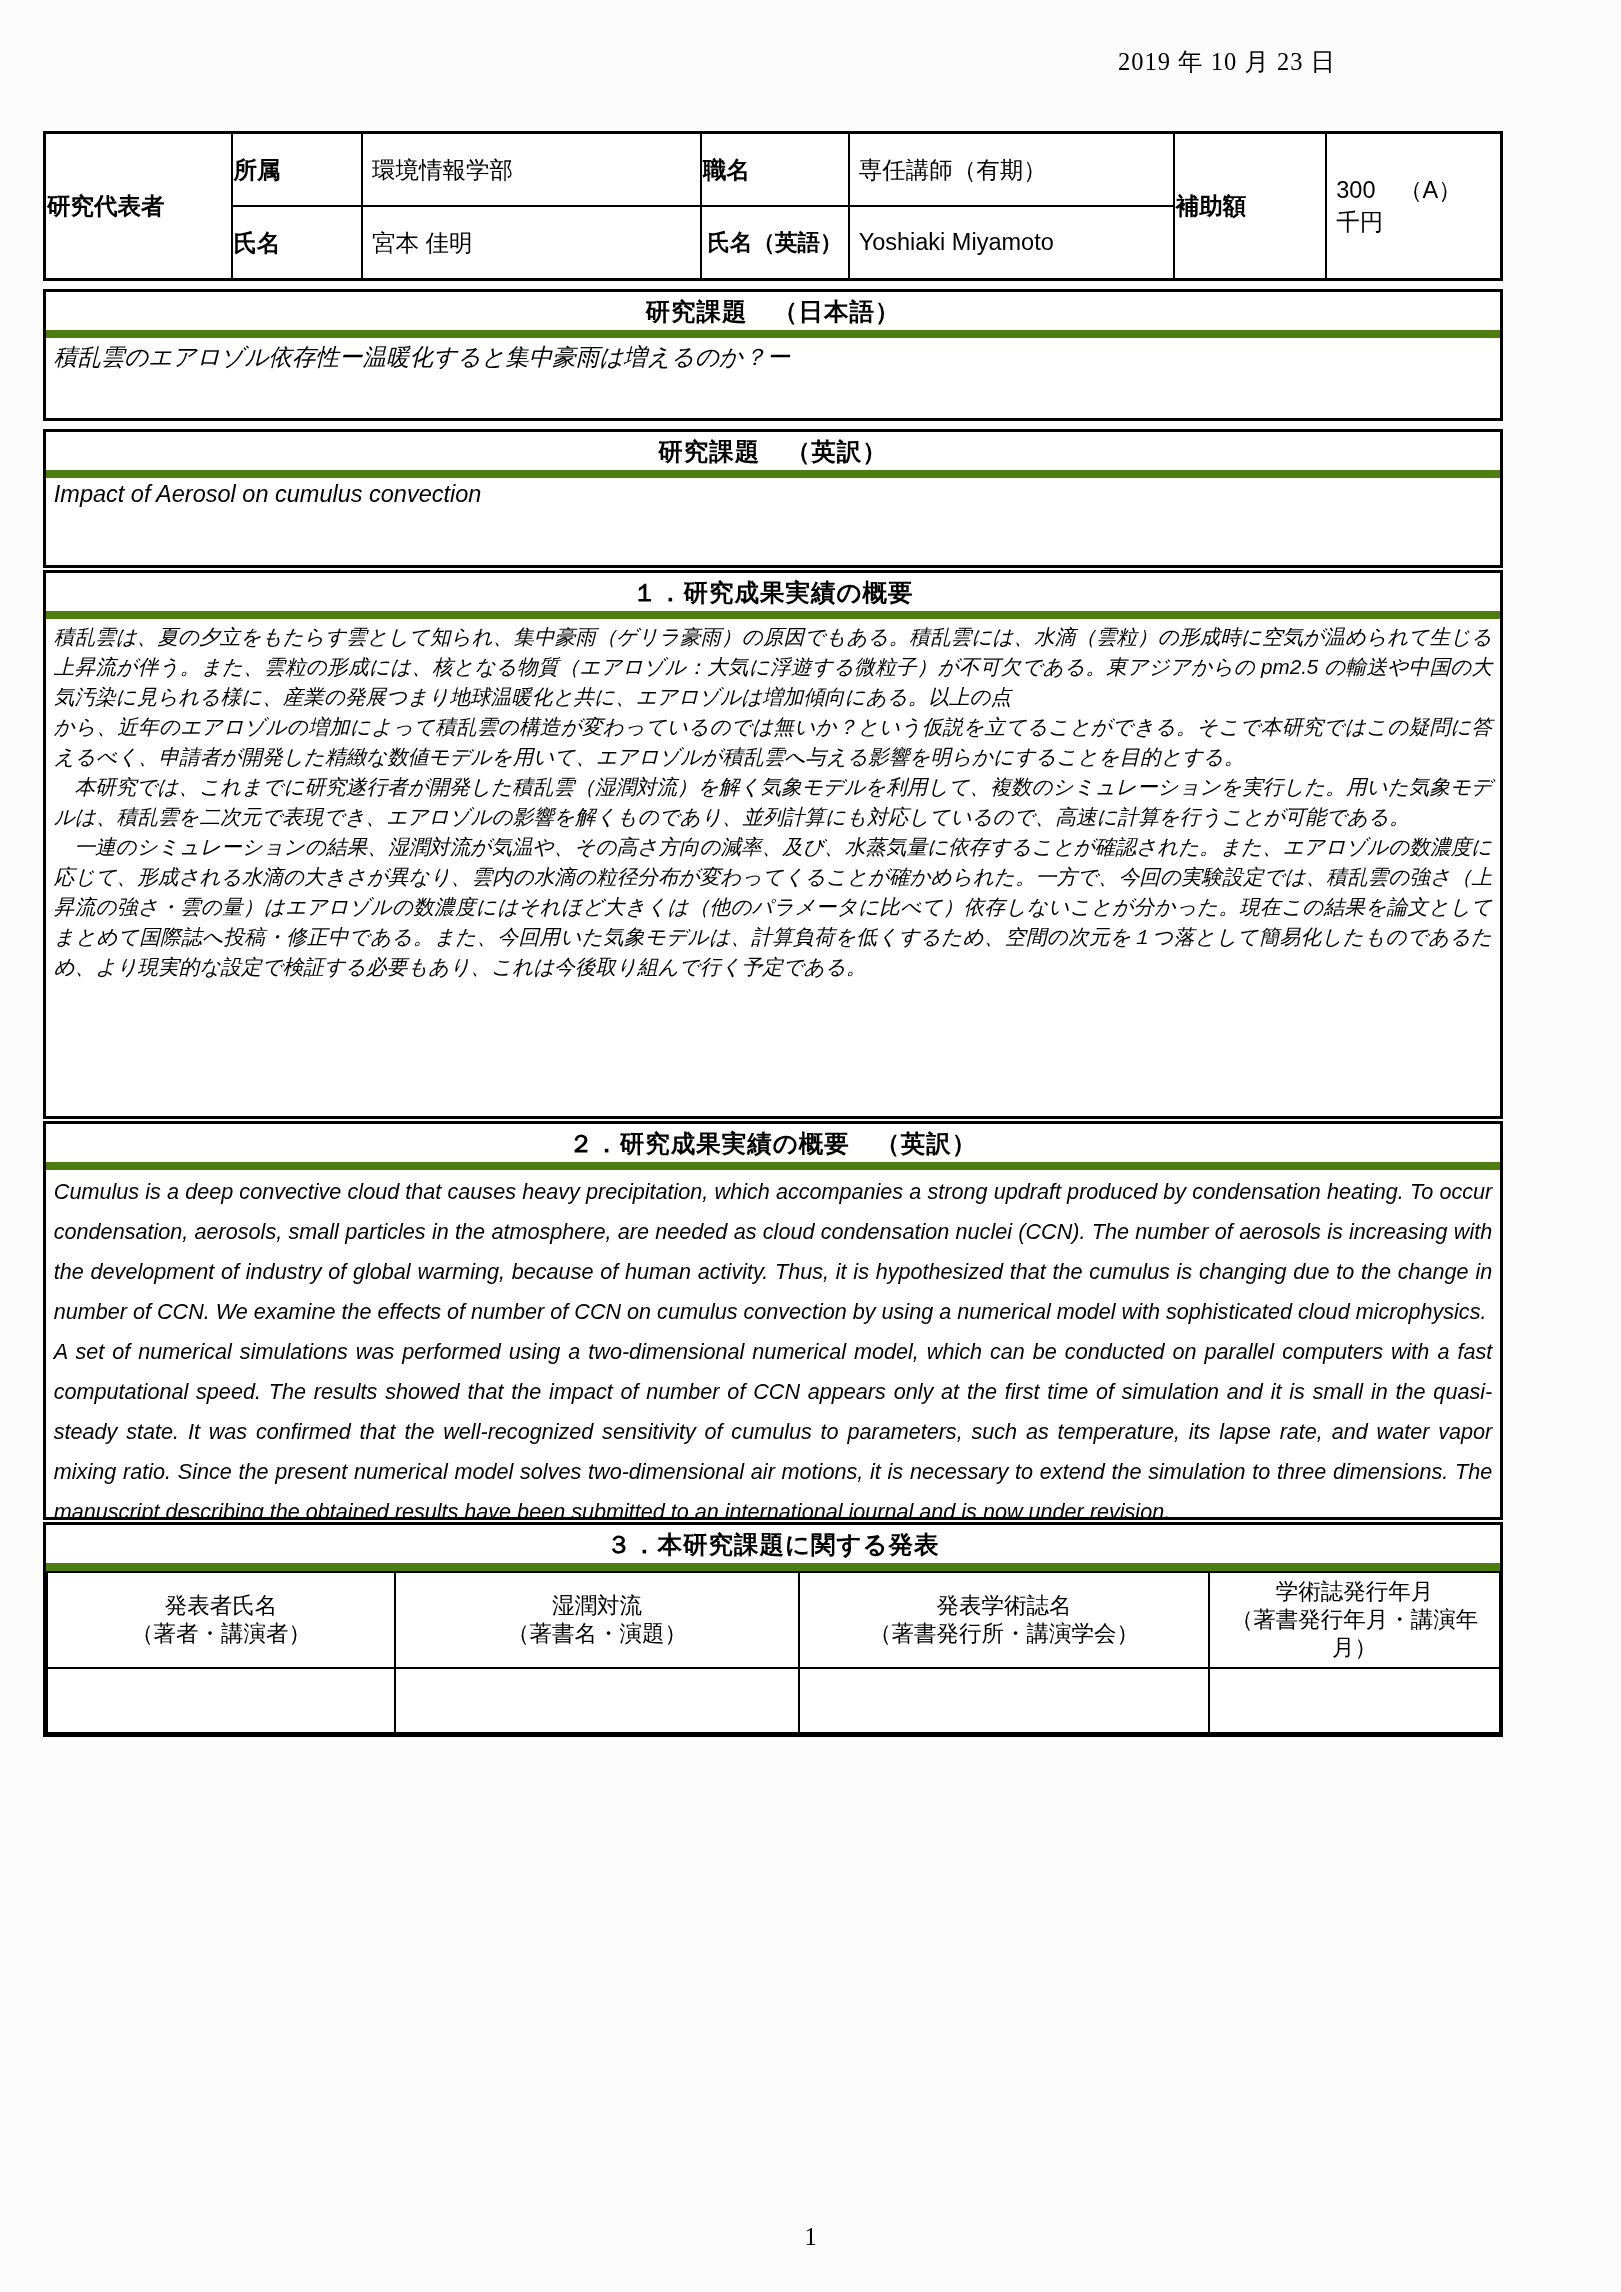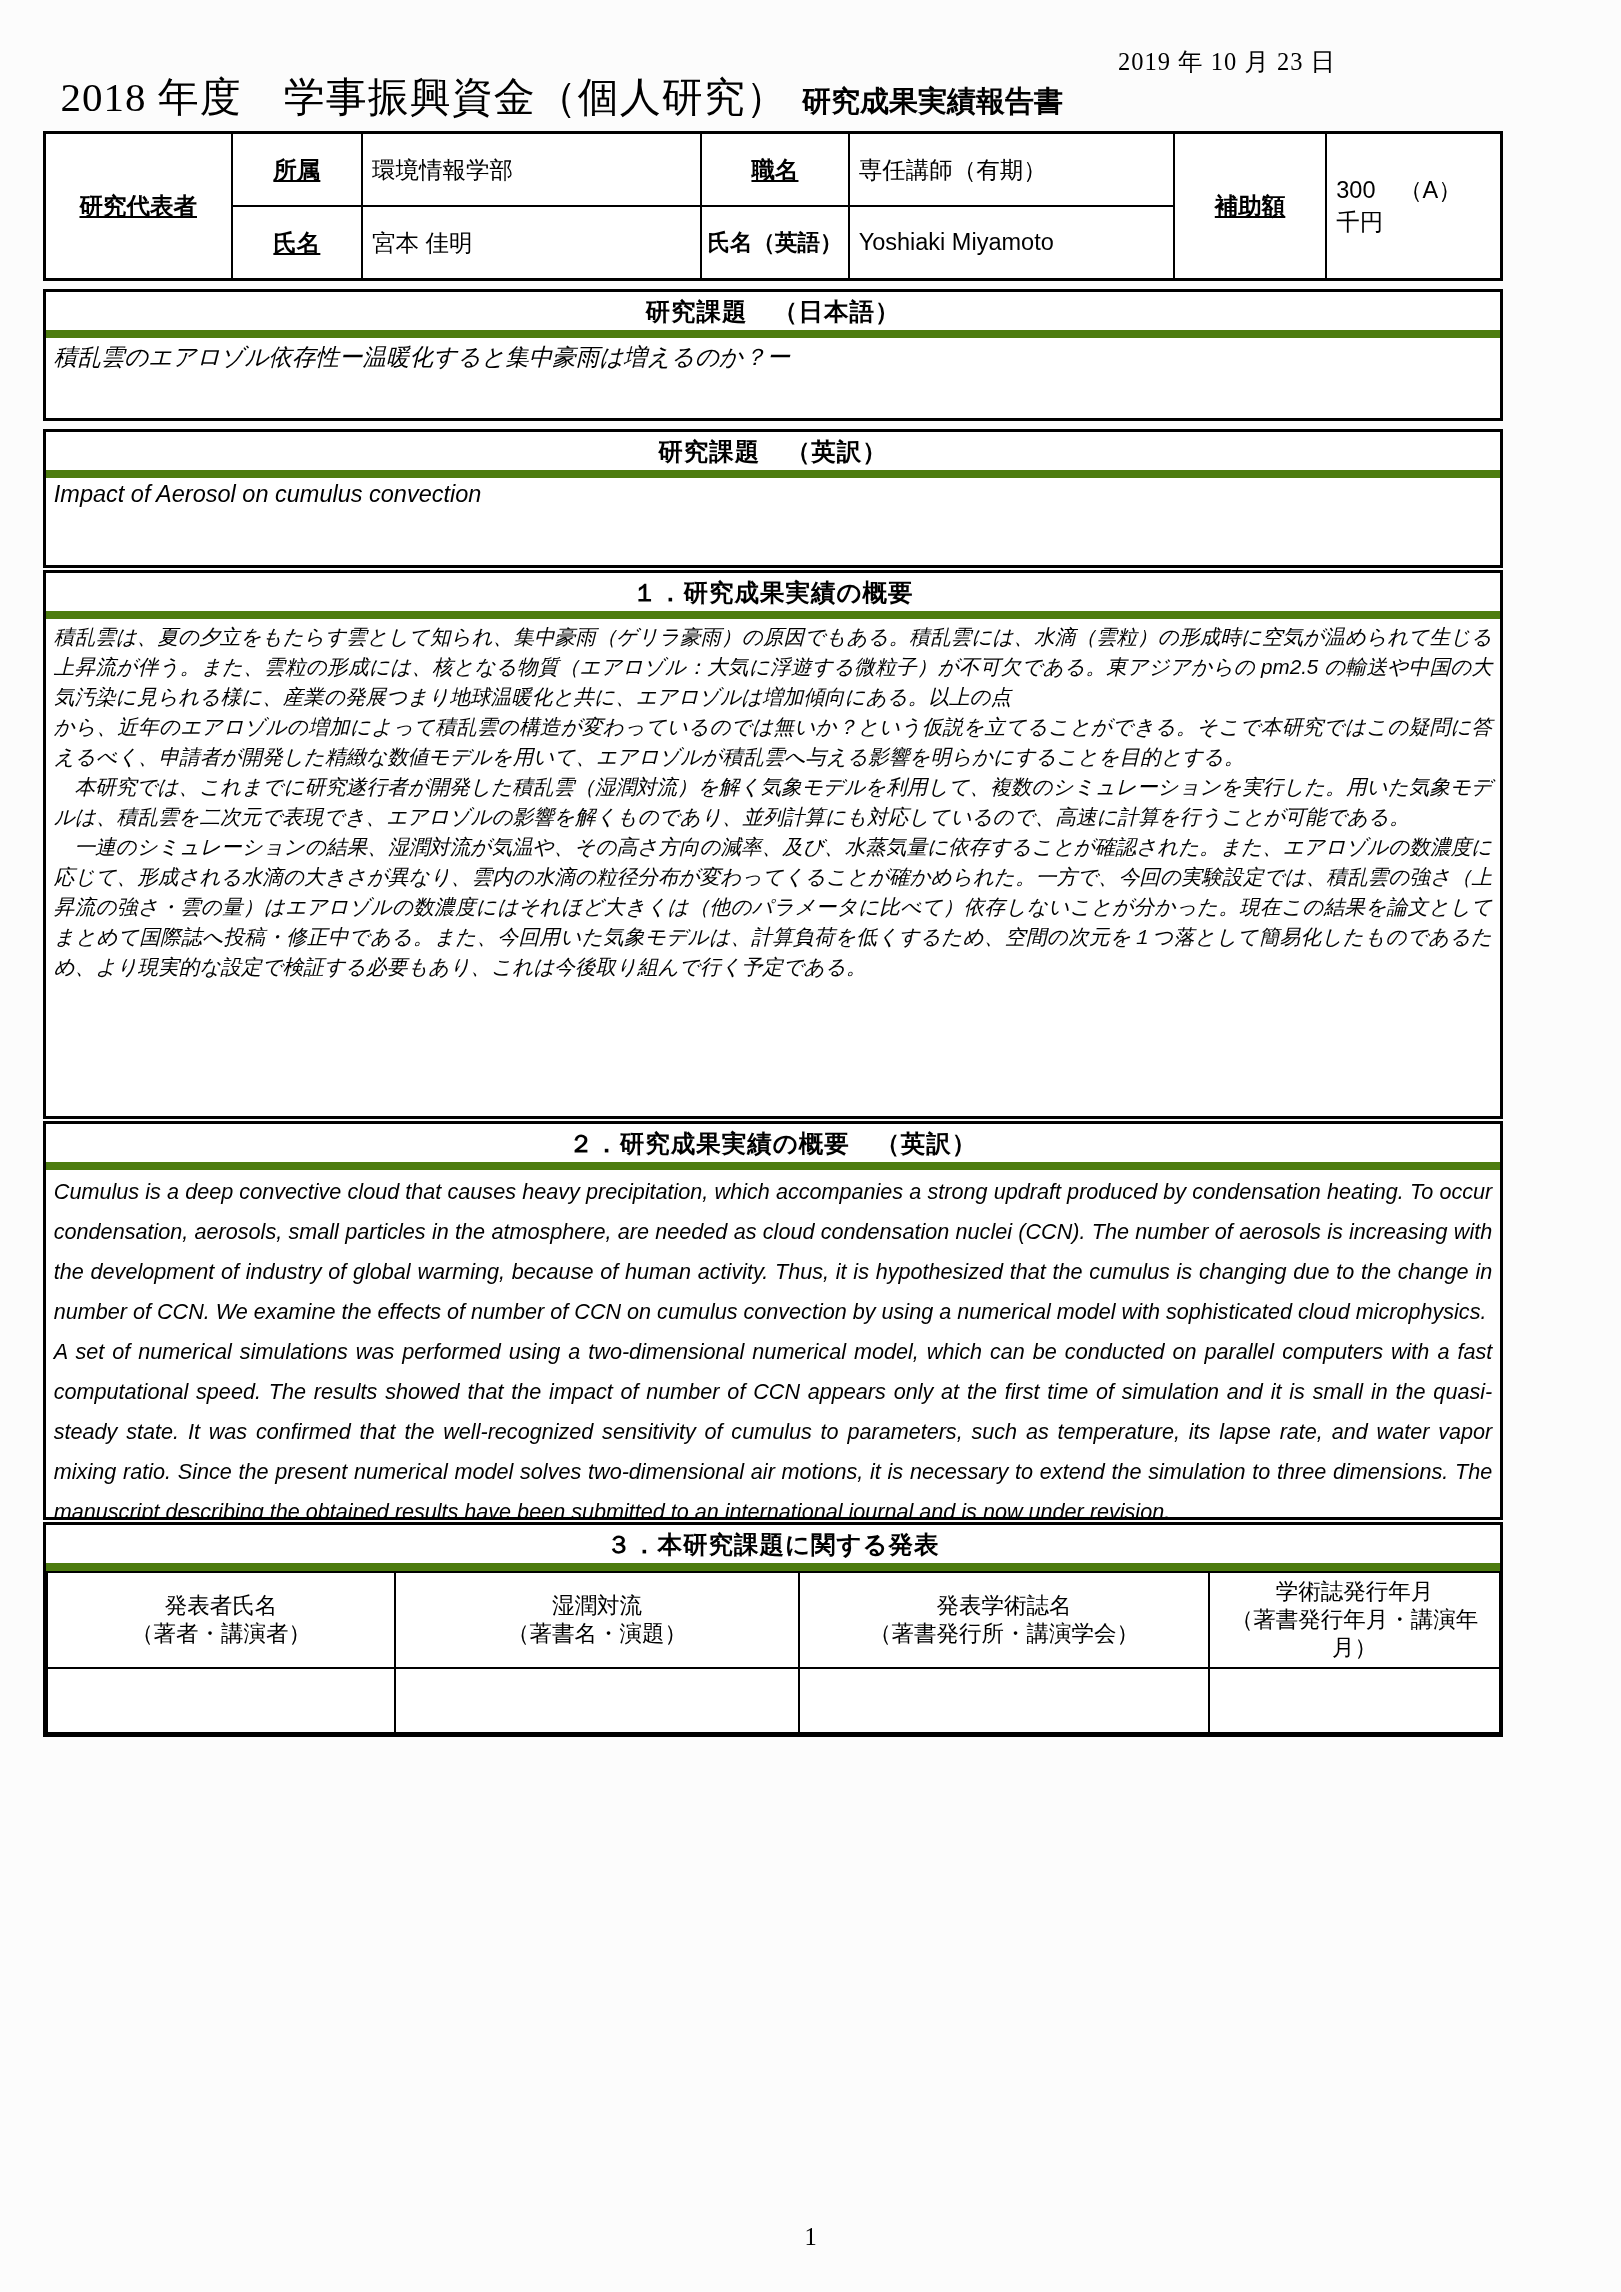--- a/index.html
+++ b/index.html
@@ -35,21 +35,21 @@
   .sec-head {
     text-align: center; font-weight: bold; font-size: 24.5px;
     padding: 2.9px 0 2px 0; border-bottom: 8px solid #4d7c0f; letter-spacing: 1px;
   }
   .sec-body { padding: 2.9px 7.8px 3.9px 7.8px; overflow: hidden; font-style: italic; }
 
   
   table { border-collapse: collapse; width: 100%; table-layout: fixed; }
   .info-table { border: 3.9px solid #000; margin-bottom: 7.8px; background: #fff; }
   .info-table td { border: 2px solid #000; height: 69px; font-size: 23.5px; overflow: hidden; }
-  .info-table td.lbl { text-align: center; font-weight: bold; text-decoration: underline; }
+  .info-table td.lbl { text-align: left; font-weight: bold; }
   .info-table td.lbl-sm { text-align: center; font-weight: bold; font-size: 22.5px; }
   .info-table td.val { text-align: left; padding-left: 8.8px; font-weight: 400; }
 
   
   .theme-body-ja { height: 74px; font-size: 23.5px; }
   .theme-body-en { height: 80px; font-size: 23.5px; }
 
   
   .summary-ja { height: 490px; font-size: 20.6px; line-height: 30px; text-align: justify; }
   .summary-ja p { margin: 0; }
@@ -72,24 +72,20 @@
   }
 </style>
 </head>
 <body>
 
 <div class="page">
   <div class="content">
 
     <div class="doc-header">
       <div class="doc-date">2019 年 10 月 23 日</div>
-      <div class="doc-title">
-        <span class="doc-title-main">2018 年度　学事振興資金（個人研究）</span>
-        <span class="doc-title-sub">研究成果実績報告書</span>
-      </div>
     </div>
 
     <table class="info-table">
       <colgroup>
         <col style="width:186px">
           <col style="width:130px">
           <col style="width:337px">
         <col style="width:147px">
           <col style="width:323px">
           <col style="width:152px">

